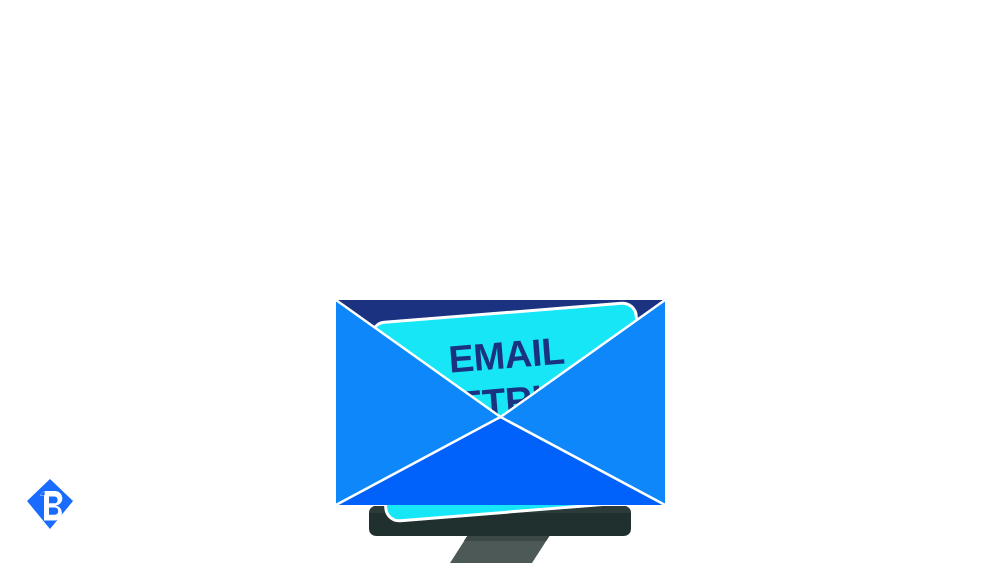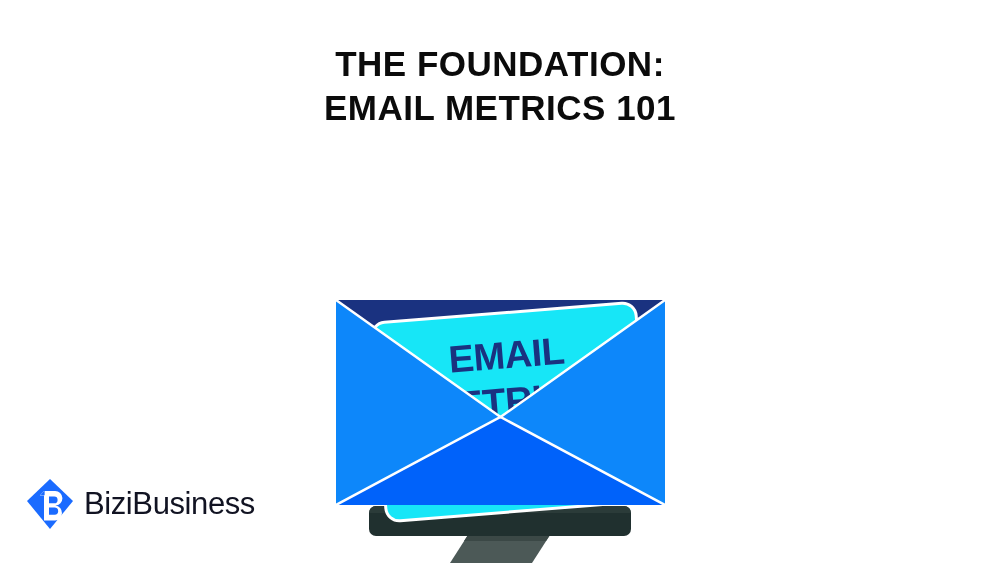--- a/index.html
+++ b/index.html
@@ -186,24 +186,20 @@
     color: #111322;
     white-space: nowrap;
     user-select: none;
   }
 </style>
 </head>
 <body>
 
 <div id="slide">
 
-  <div class="title-block">
-    <span class="title-line">THE FOUNDATION:</span>
-    <span class="title-line">EMAIL METRICS 101</span>
-  </div>
 
   <div class="illustration">
 
     <div class="monitor-neck"></div>
     <div class="monitor-neck-top"></div>
     <div class="monitor-base-bar"></div>
     <div class="monitor-base-bar-shade"></div>
 
     <div class="envelope">
       <div class="env-interior"></div>
@@ -229,16 +225,15 @@
 
   <div class="logo">
     <svg class="logo-mark" viewBox="0 0 48 52">
       <path d="M24 1 L47 23 L24 51 L1 23 Z" fill="#1A6BFF"></path>
       <path d="M18 13 h11 a7.2 7.2 0 0 1 0.4 14.4 a7.6 7.6 0 0 1 -0.4 15.1 h-11 z
                M18 13 l-4.2 4.4 l4.2 0 z" fill="#ffffff"></path>
       <path d="M23 18.5 h5.2 a3.4 3.4 0 0 1 0 6.8 h-5.2 z
                M23 29.5 h5.6 a3.6 3.6 0 0 1 0 7.2 h-5.6 z" fill="#1A6BFF"></path>
       <path d="M14.2 17.2 L18.6 12.6 L18.6 17.2 Z" fill="#1A6BFF"></path>
     </svg>
-    <span class="logo-text">BiziBusiness</span>
   </div>
 
 </div>
 
 </body></html>

